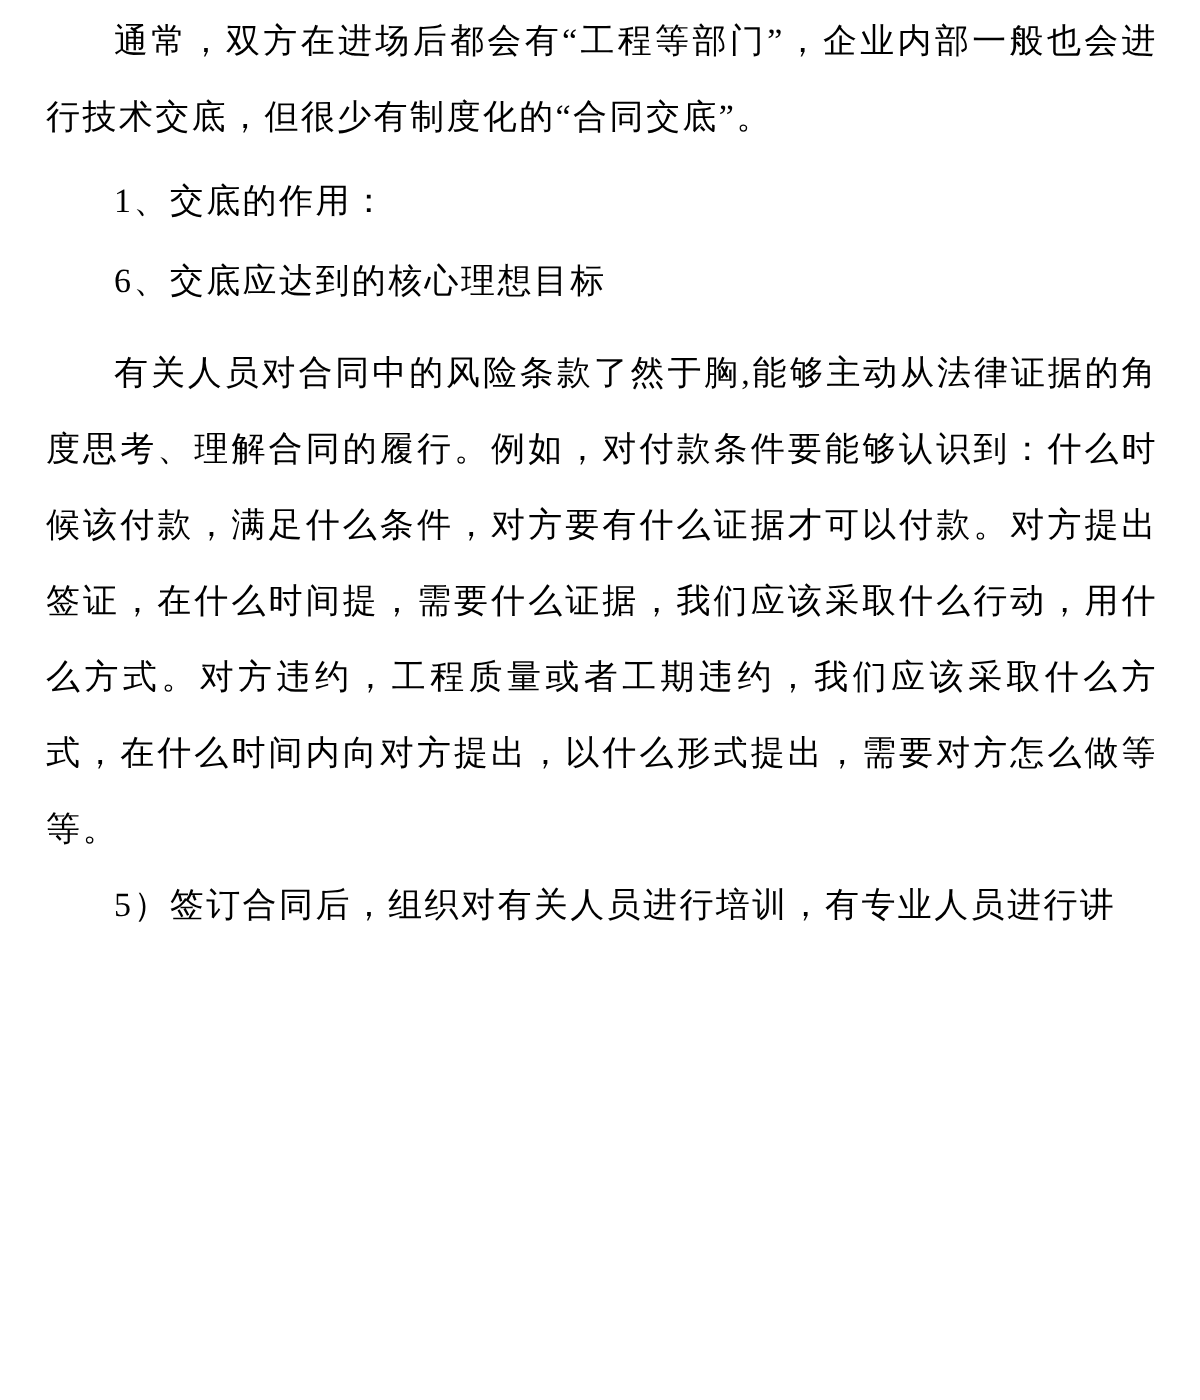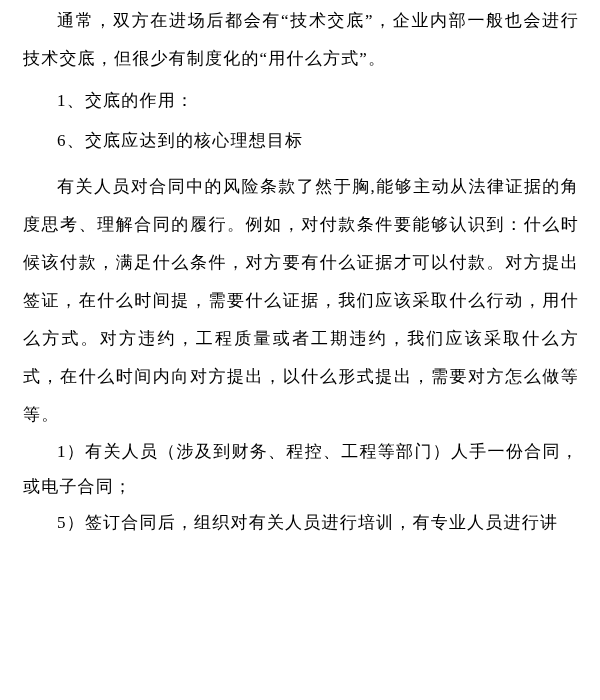--- a/index.html
+++ b/index.html
@@ -34,19 +34,18 @@
   .lh35 { line-height: 35px; }
   .lh34 { line-height: 34px; }
   .mt2 { margin-top: 2px !important; }
   .mt4 { margin-top: 4px !important; }
   .mt8 { margin-top: 8px !important; }
 </style>
 </head>
 <body>
 
 <div class="doc-page">
-  <p class="lh38">通常，双方在进场后都会有“技术交底”，企业内部一般也会进行技术交底，但很少有制度化的“用什么方式”。</p>
+  <p class="lh38">通常，双方在进场后都会有“工程等部门”，企业内部一般也会进行技术交底，但很少有制度化的“合同交底”。</p>
   <p class="lh38 mt4">1、交底的作用：</p>
   <p class="lh38 mt2">6、交底应达到的核心理想目标</p>
   <p class="lh38 mt8">有关人员对合同中的风险条款了然于胸,能够主动从法律证据的角度思考、理解合同的履行。例如，对付款条件要能够认识到：什么时候该付款，满足什么条件，对方要有什么证据才可以付款。对方提出签证，在什么时间提，需要什么证据，我们应该采取什么行动，用什么方式。对方违约，工程质量或者工期违约，我们应该采取什么方式，在什么时间内向对方提出，以什么形式提出，需要对方怎么做等等。</p>
-  <p class="lh35">1）有关人员（涉及到财务、程控、工程等部门）人手一份合同，或电子合同；</p>
   <p class="lh38">5）签订合同后，组织对有关人员进行培训，有专业人员进行讲</p>
 </div>
 
 </body></html>

